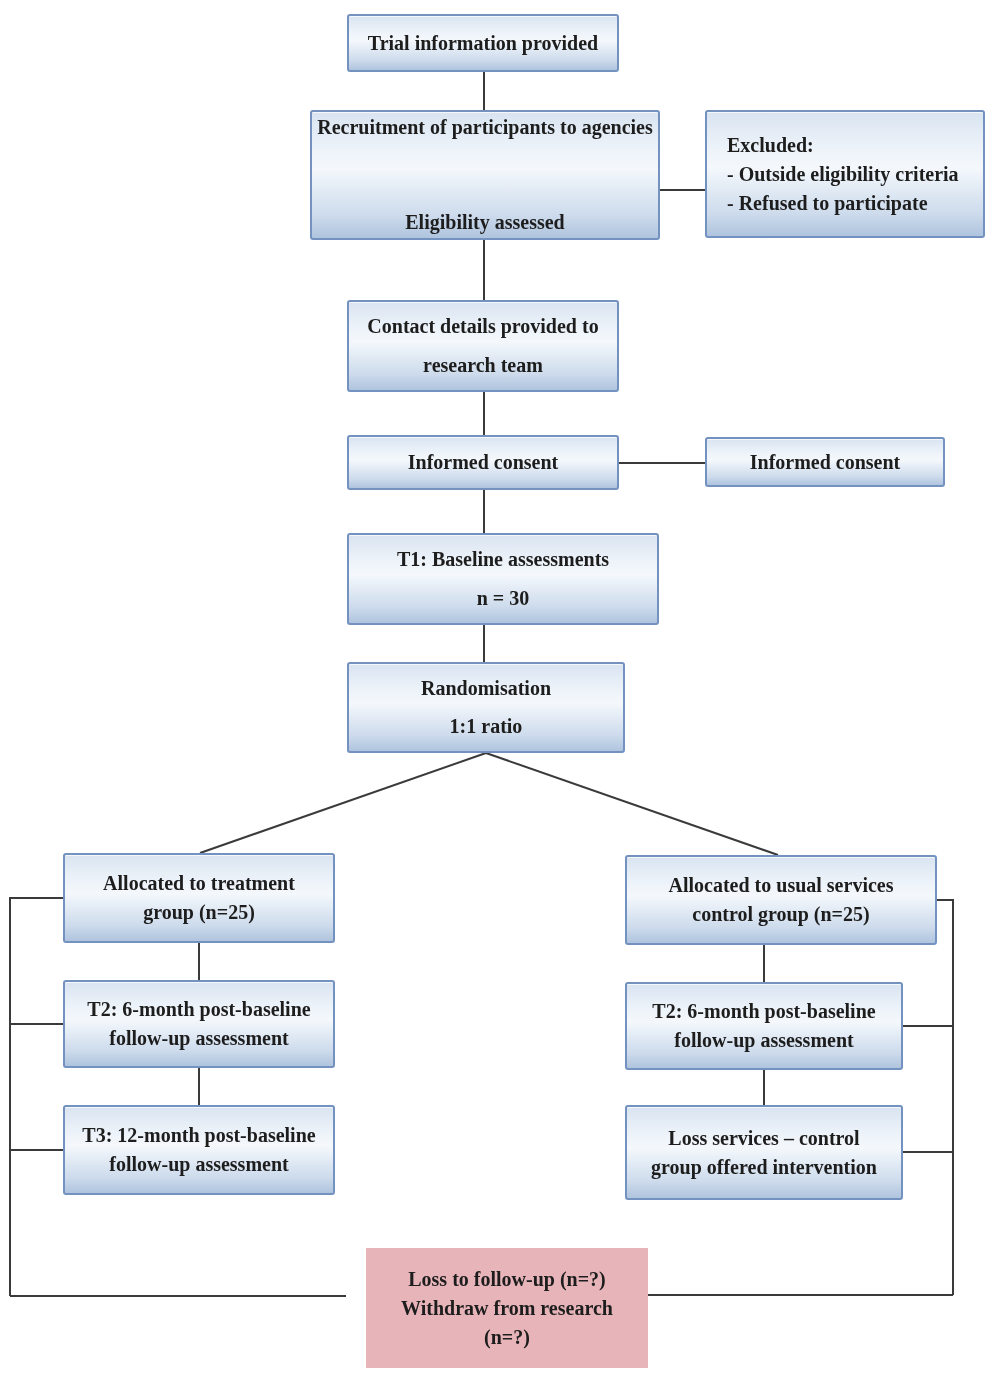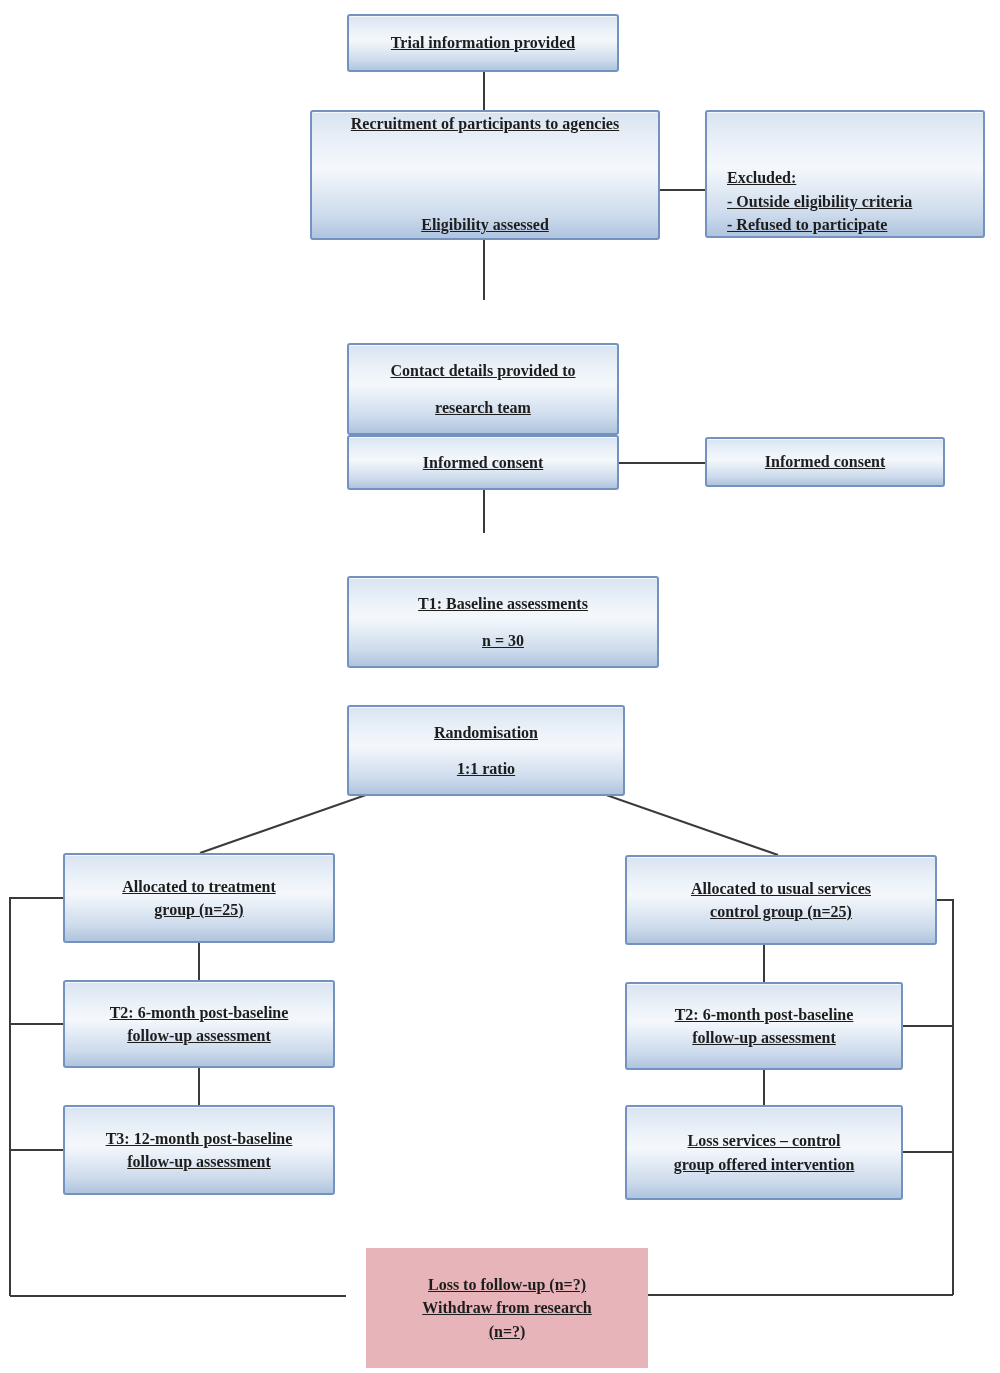--- a/index.html
+++ b/index.html
@@ -27,50 +27,49 @@
     stroke-width: 2;
   }
   .node {
     position: absolute;
     box-sizing: border-box;
     display: flex;
     flex-direction: column;
     align-items: center;
     justify-content: center;
     text-align: center;
-    font-size: 16px;
+    font-size: 20px;
     font-weight: 700;
     color: #1d1d1d;
     line-height: 1.45;
     overflow: hidden;
-    text-decoration: underline;
   }
   .node.blue {
     border: 2px solid #7392c0;
     border-radius: 3px;
     background: linear-gradient(180deg,
       #d9e4f1 0%,
       #ecf2f9 28%,
       #f4f8fc 45%,
       #cddbec 82%,
       #afc4de 100%);
     box-shadow: inset 0 1px 0 rgba(255,255,255,0.7);
   }
   .node.pink {
     background: #e7b5b9;
     border: none;
   }
   .node .line { display: block; width: 100%; }
-  .node.spread { justify-content: space-evenly; margin-top: 43px; }
+  .node.spread { justify-content: space-evenly; }
   .node.left-align {
     align-items: flex-start;
     text-align: left;
     padding-left: 20px;
     padding-right: 8px;
-    justify-content: flex-end;
+    justify-content: center;
   }
   .node.split {
     justify-content: space-between;
     padding-top: 0;
     padding-bottom: 0;
   }
   .node.split .para { line-height: 1.55; }
 </style>
 </head>
 <body>

